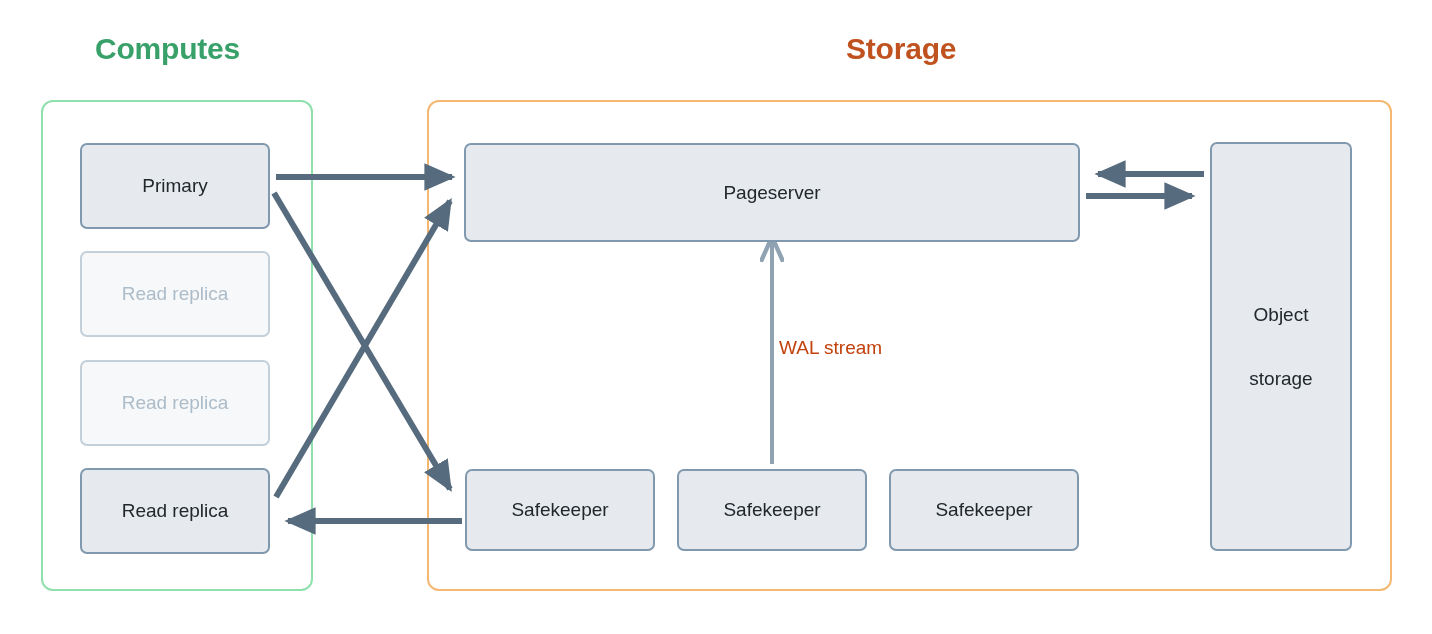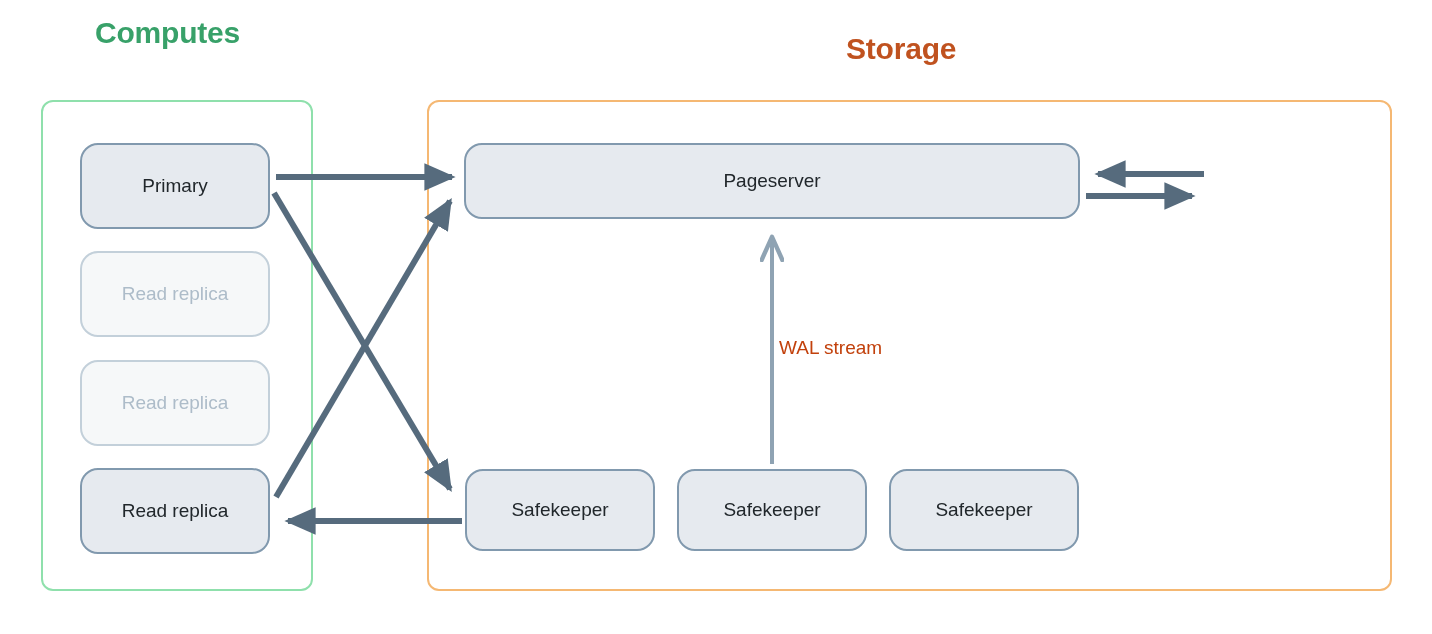--- a/index.html
+++ b/index.html
@@ -22,21 +22,21 @@
   }
   .zone-title {
     position: absolute;
     font-size: 30px;
     font-weight: bold;
     letter-spacing: -0.2px;
     white-space: nowrap;
   }
   #computes-title {
     left: 95px;
-    top: 16px;
+    top: 32px;
     color: #38a169;
   }
   #storage-title {
     left: 846px;
     top: 32px;
     color: #c0521f;
   }
   .zone {
     position: absolute;
     border-radius: 12px;
@@ -53,21 +53,21 @@
   #storage-zone {
     left: 427px;
     top: 100px;
     width: 965px;
     height: 491px;
     border: 2px solid #f5b873;
   }
   .node {
     position: absolute;
     box-sizing: border-box;
-    border-radius: 18px;
+    border-radius: 7px;
     display: flex;
     align-items: center;
     justify-content: center;
     text-align: center;
     font-size: 19px;
     color: #21272b;
     background: #e6eaef;
     border: 2px solid #8199ae;
     line-height: 1.05;
   }
@@ -138,24 +138,28 @@
   </svg>
 
   <div class="node" id="node-primary" style="left:80px; top:143px; width:190px; height:86px;">Primary</div>
 
   <div class="node muted" id="node-read-replica-1" style="left:80px; top:251px; width:190px; height:86px;">Read replica</div>
 
   <div class="node muted" id="node-read-replica-2" style="left:80px; top:360px; width:190px; height:86px;">Read replica</div>
 
   <div class="node" id="node-read-replica-3" style="left:80px; top:468px; width:190px; height:86px;">Read replica</div>
 
-  <div class="node" id="node-pageserver" style="left:464px; top:143px; width:616px; height:76px;">Pageserver</div>
+  <div class="node" id="node-pageserver" style="left:464px; top:143px; width:616px; height:99px;">Pageserver</div>
 
   <div class="node" id="node-safekeeper-1" style="left:465px; top:469px; width:190px; height:82px;">Safekeeper</div>
 
   <div class="node" id="node-safekeeper-2" style="left:677px; top:469px; width:190px; height:82px;">Safekeeper</div>
 
   <div class="node" id="node-safekeeper-3" style="left:889px; top:469px; width:190px; height:82px;">Safekeeper</div>
 
+  <div class="node" id="node-object-storage" style="left:1210px; top:142px; width:142px; height:409px;">
+    <span>Object</span>
+    <span>storage</span>
+  </div>
 
   <div class="edge-label" id="wal-stream-label">WAL stream</div>
 
 </div>
 
 </body></html>

